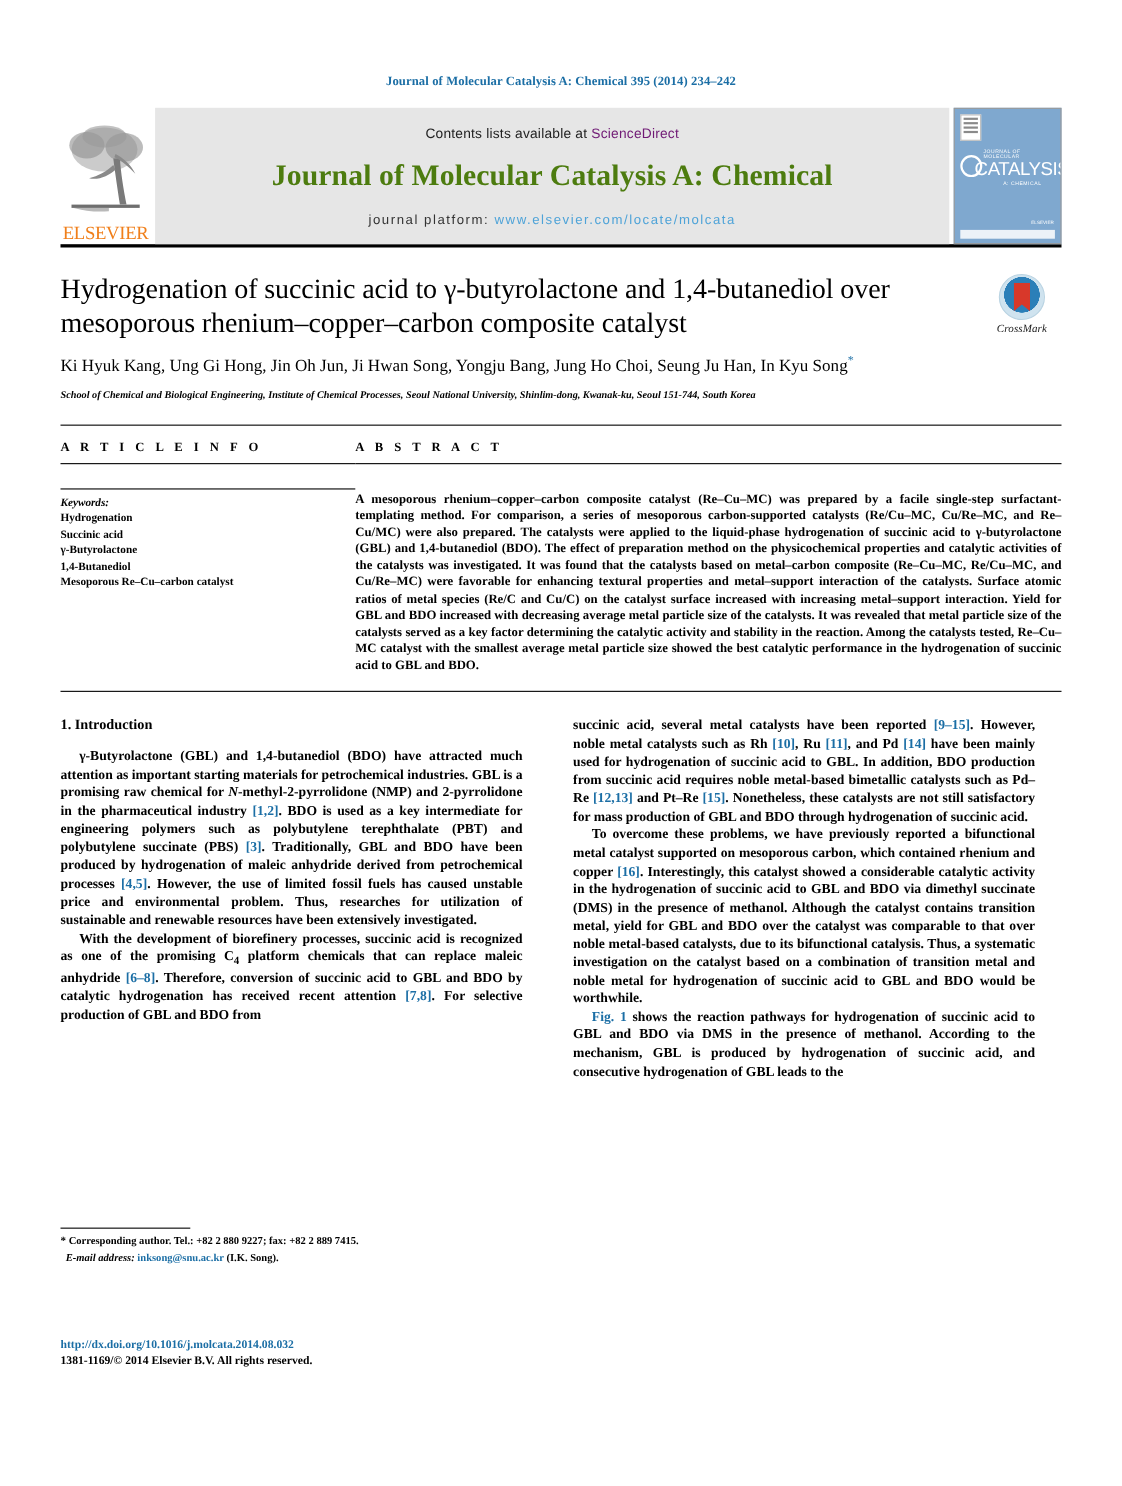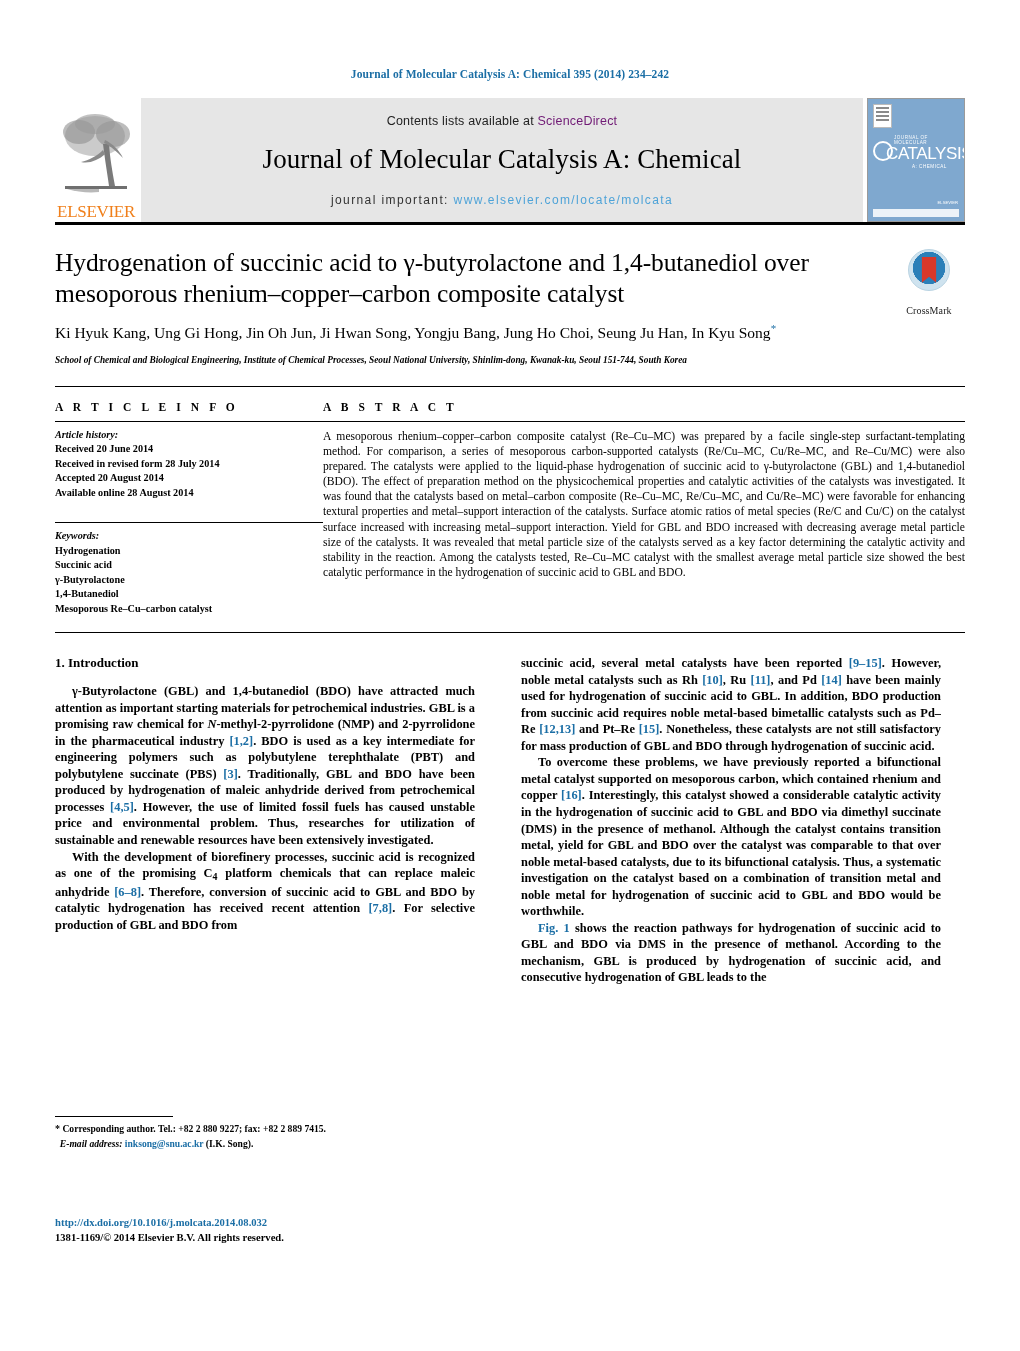--- a/index.html
+++ b/index.html
@@ -75,23 +75,24 @@
     font-family: "Liberation Sans", sans-serif;
     font-size: 12.5px;
     color: #222;
     letter-spacing: 0.2px;
     margin-top: 6px;
   }
   .banner-top .sd { color: #701a75; }
   .banner-title {
     font-family: "Liberation Serif", serif;
     font-size: 27px;
-    color: #000000;
+    color: #4d7c0f;
     margin: 16px 0 18px 0;
     letter-spacing: 0.1px;
+    font-weight: bold;
   }
   .banner-bottom {
     font-family: "Liberation Sans", sans-serif;
     font-size: 12px;
     color: #333;
     letter-spacing: 1.4px;
     margin-bottom: 6px;
   }
   .banner-bottom .url { color: #4ea3d8; }
   .cover-thumb {
@@ -207,23 +208,24 @@
     position: absolute;
     left: 50%; top: 7px;
     transform: translateX(-50%);
     width: 15px; height: 26px;
     background: #d8382a;
     clip-path: polygon(0 0, 100% 0, 100% 100%, 50% 76%, 0 100%);
   }
   .cm-text {
     font-family: "Liberation Serif", serif;
     font-size: 10px;
-    margin-top: 14px;
+    margin-top: 3px;
     color: #222;
     letter-spacing: .1px;
+    font-style: italic;
   }
 
   
   .rule-full {
     margin: 18px 55px 0 55px;
     border-top: 1.5px solid #000;
   }
   .info-abstract {
     margin: 14px 55px 0 55px;
     display: flex;
@@ -251,22 +253,22 @@
     line-height: 1.42;
     margin-top: 6px;
     font-weight: bold;
   }
   .keywords .hd { font-style: italic; }
   .abstract-rule { border-top: 1.2px solid #000; margin-top: 0; }
   .abstract {
     font-size: 11.6px;
     line-height: 1.305;
     text-align: justify;
-    margin-top: 7px;
-    font-weight: normal;
+    margin-top: 24px;
+    font-weight: bold;
   }
   .copyright {
     font-size: 11.4px;
     text-align: right;
     margin-top: 12px;
     font-weight: bold;
   }
 
   
   .body-rule {
@@ -355,21 +357,21 @@
       </div>
       <div class="elsevier-word">ELSEVIER</div>
     </div>
 
     <div class="banner">
       <div class="banner-top">
         <span>Contents lists available at </span><span class="sd">ScienceDirect</span>
       </div>
       <div class="banner-title">Journal of Molecular Catalysis A: Chemical</div>
       <div class="banner-bottom">
-        <span>journal important:</span>
+        <span>journal platform:</span>
         <span class="url">www.elsevier.com/locate/molcata</span>
       </div>
     </div>
 
     <div class="cover-thumb">
       <div class="cover-white-box">
           <i></i>
           <i></i>
           <i></i>
           <i></i>
@@ -398,27 +400,20 @@
     </div>
   </div>
 
   <div class="rule-full"></div>
 
   <div class="info-abstract">
 
     <div class="col-info">
       <div class="sec-label">A R T I C L E    I N F O</div>
       <div class="thin-rule"></div>
-      <div class="history">
-        <div class="hd">Article history:</div>
-        <div>Received 20 June 2014</div>
-        <div>Received in revised form 28 July 2014</div>
-        <div>Accepted 20 August 2014</div>
-        <div>Available online 28 August 2014</div>
-      </div>
       <div class="kw-rule"></div>
       <div class="keywords">
         <div class="hd">Keywords:</div>
         <div>Hydrogenation</div>
         <div>Succinic acid</div>
         <div>γ-Butyrolactone</div>
         <div>1,4-Butanediol</div>
         <div>Mesoporous Re–Cu–carbon catalyst</div>
       </div>
     </div>

